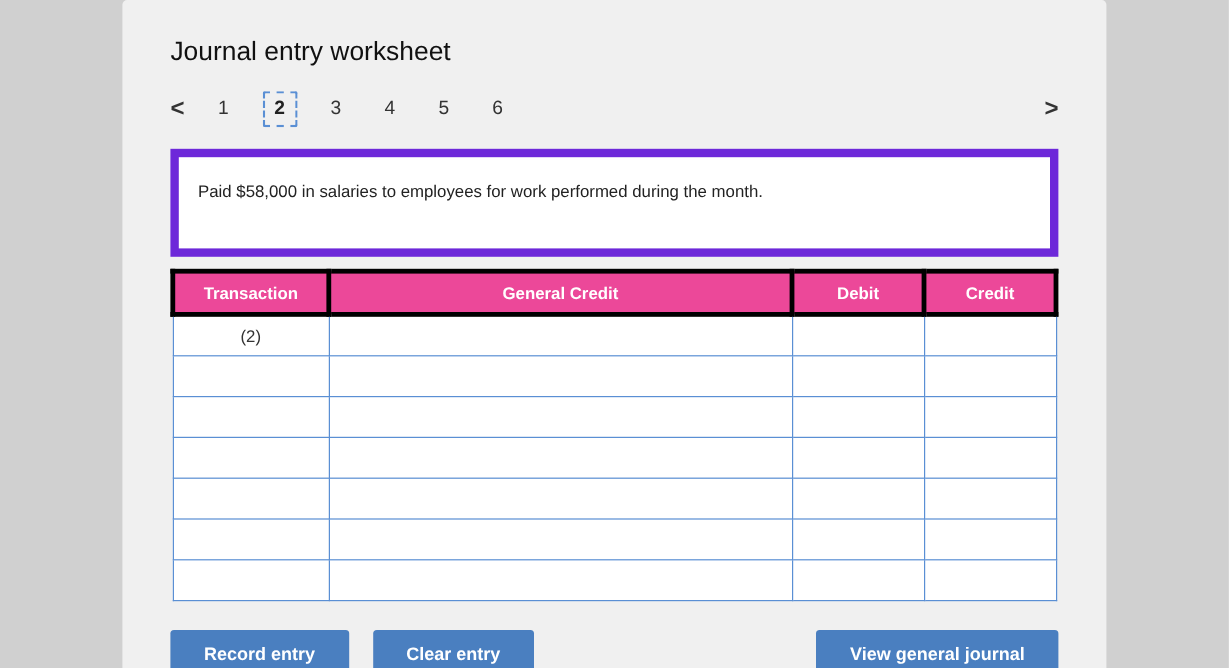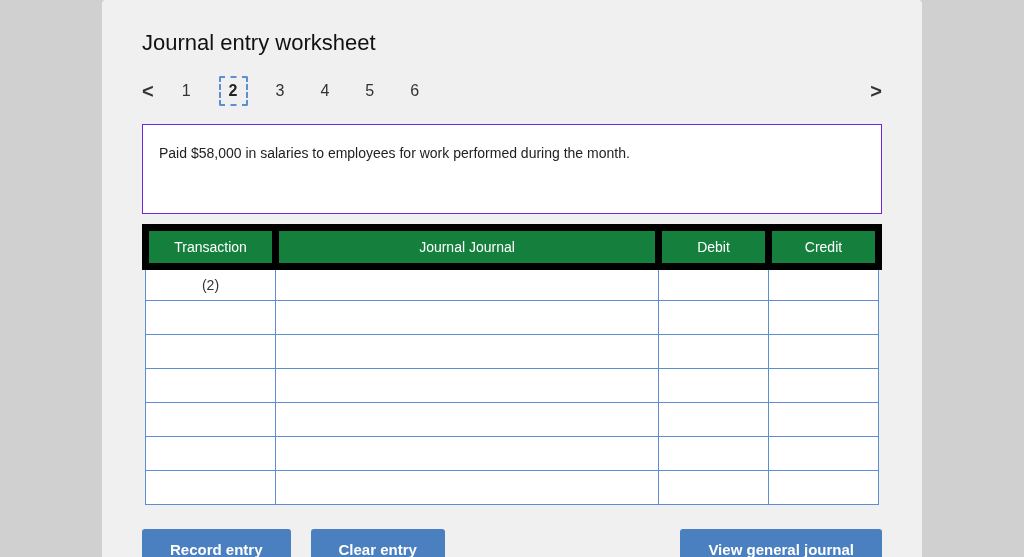--- a/index.html
+++ b/index.html
@@ -47,44 +47,44 @@
       padding: 4px 8px;
       border-radius: 2px;
     }
     .page-num.active {
       border: 2px dashed #5a8fd4;
       color: #222;
       font-weight: bold;
     }
     .description-box {
       background: #fff;
-      border: 1px solid #6d28d9;
+      border: 7px solid #6d28d9;
       padding: 18px 16px;
       margin-bottom: 10px;
       min-height: 90px;
       font-size: 14px;
       color: #222;
       line-height: 1.5;
     }
     .note {
       color: #c0392b;
       font-size: 13px;
       margin-bottom: 14px;
     }
     .journal-table {
       width: 100%;
       border-collapse: collapse;
       margin-bottom: 24px;
     }
     .journal-table thead tr th {
-      background: #15803d;
+      background: #ec4899;
       color: #fff;
       padding: 8px 10px;
-      font-weight: normal;
-      border: 7px solid #000000;
+      font-weight: bold;
+      border: 4px solid #000000;
       text-align: center;
     }
     .journal-table thead tr th.th-transaction {
       width: 130px;
       text-align: center;
     }
     .journal-table thead tr th.th-general {
       text-align: center;
     }
     .journal-table thead tr th.th-debit {
@@ -158,21 +158,21 @@
 
   <div class="description-box">
     <span>Paid $58,000 in salaries to employees for work performed during the month.</span>
   </div>
 
 
   <table class="journal-table">
     <thead>
       <tr>
         <th class="th-transaction">Transaction</th>
-        <th class="th-general">Journal Journal</th>
+        <th class="th-general">General Credit</th>
         <th class="th-debit">Debit</th>
         <th class="th-credit">Credit</th>
       </tr>
     </thead>
     <tbody>
       <tr>
         <td class="td-transaction">(2)</td>
         <td class="td-input"><input type="text" style=""></td>
         <td class="td-input"><input type="text" style=""></td>
         <td class="td-input"><input type="text" style=""></td>

